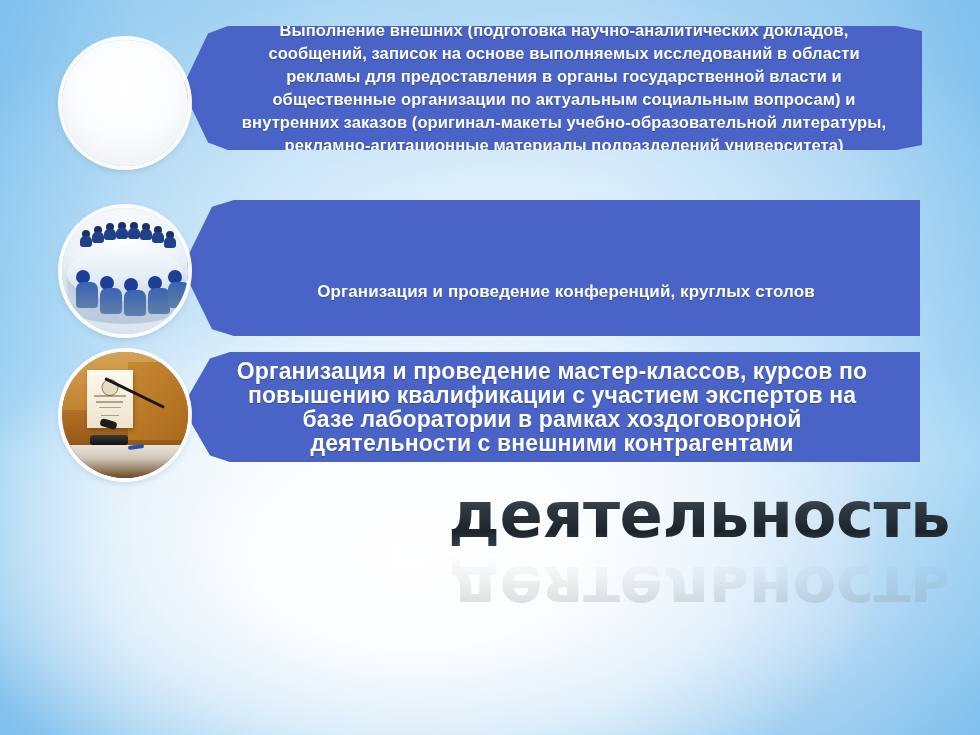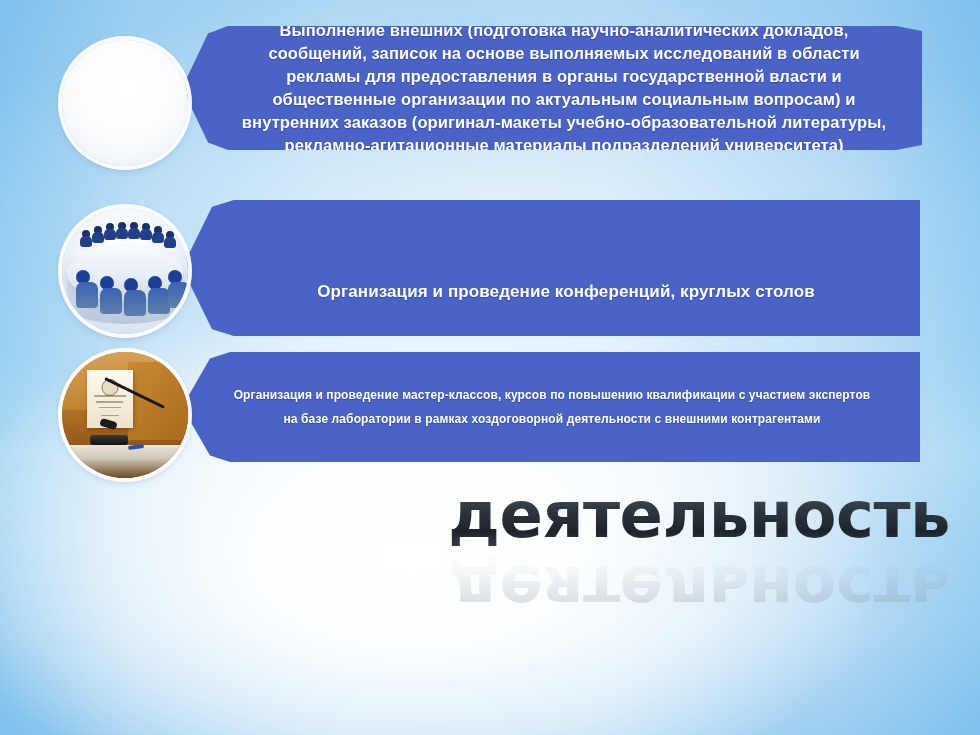--- a/index.html
+++ b/index.html
@@ -102,21 +102,21 @@
     width: 738px;
     clip-path: polygon(
       0% 50%,
       28px 6%, 48px 0%,
       738px 0%,
       738px 100%,
       48px 100%, 28px 94%
     );
   }
   .banner-3 .banner-text {
-    font-size: 12px;
+    font-size: 23px;
     line-height: 24px;
     padding-left: 44px;
     padding-right: 42px;
   }
 
   
   .circle {
     position: absolute;
     left: 62px;
     width: 126px;

